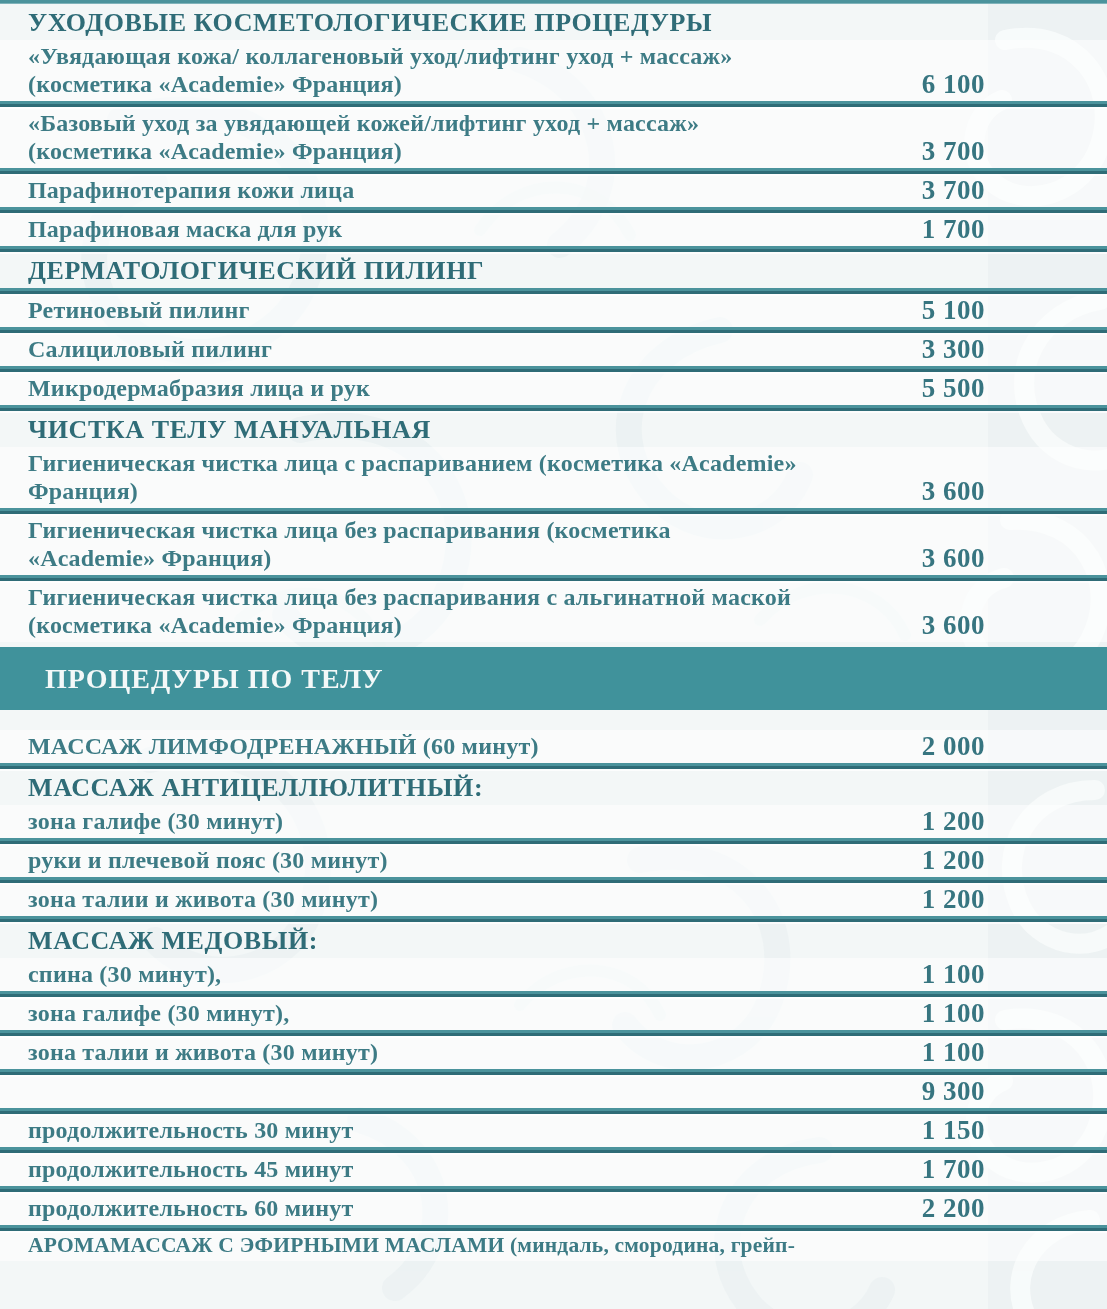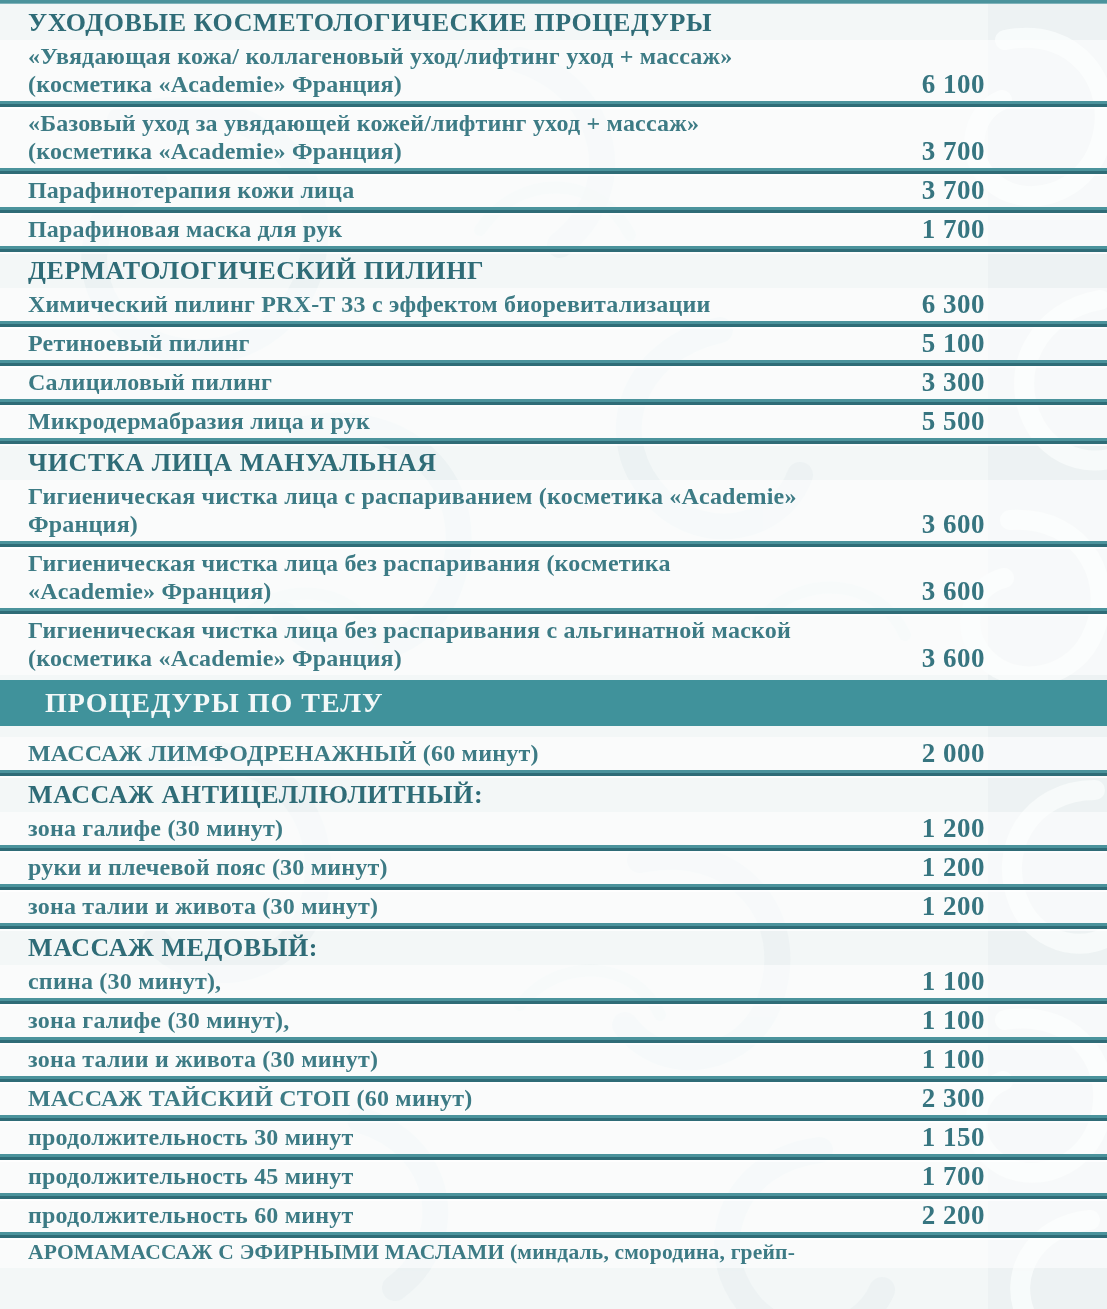--- a/index.html
+++ b/index.html
@@ -43,21 +43,21 @@
   .item-name .line { display:block; }
   .item-price {
     flex:0 0 auto; font-size:27px; line-height:28px;
     color:#377580; white-space:nowrap; padding-left:20px;
     letter-spacing:0.5px;
   }
 
   .item-row.small .item-name { font-size:21.5px; line-height:25px; }
 
   .body-banner {
-    height:46px; margin:5px 0 11px 0;
+    height:63px; margin:5px 0 20px 0;
     background:#40929b;
     display:flex; align-items:center;
     padding-left:45px;
     color:#f3f8f8;
     font-size:28px; letter-spacing:1px;
   }
 </style>
 </head>
 <body>
 
@@ -123,26 +123,20 @@
       </div>
       <div class="row-divider"></div>
       <div class="item-row">
         <div class="item-name">
           <span class="line">Парафиновая маска для рук</span>
         </div>
         <div class="item-price">1 700</div>
       </div>
       <div class="row-divider"></div>
       <div class="section-header">ДЕРМАТОЛОГИЧЕСКИЙ ПИЛИНГ</div>
-      <div class="item-row">
-        <div class="item-name">
-          <span class="line">Химический пилинг PRX-T 33 с эффектом биоревитализации</span>
-        </div>
-        <div class="item-price">6 300</div>
-      </div>
       <div class="row-divider"></div>
       <div class="item-row">
         <div class="item-name">
           <span class="line">Ретиноевый пилинг</span>
         </div>
         <div class="item-price">5 100</div>
       </div>
       <div class="row-divider"></div>
       <div class="item-row">
         <div class="item-name">
@@ -151,21 +145,21 @@
         <div class="item-price">3 300</div>
       </div>
       <div class="row-divider"></div>
       <div class="item-row">
         <div class="item-name">
           <span class="line">Микродермабразия лица и рук</span>
         </div>
         <div class="item-price">5 500</div>
       </div>
       <div class="row-divider"></div>
-      <div class="section-header">ЧИСТКА ЛИЦА МАНУАЛЬНАЯ</div>
+      <div class="section-header">ЧИСТКА ТЕЛУ МАНУАЛЬНАЯ</div>
       <div class="item-row">
         <div class="item-name">
           <span class="line">Гигиеническая чистка лица с распариванием (косметика «Academie»</span>
           <span class="line">Франция)</span>
         </div>
         <div class="item-price">3 600</div>
       </div>
       <div class="row-divider"></div>
       <div class="item-row">
         <div class="item-name">
@@ -230,24 +224,21 @@
       </div>
       <div class="row-divider"></div>
       <div class="item-row">
         <div class="item-name">
           <span class="line">зона талии и живота (30 минут)</span>
         </div>
         <div class="item-price">1 100</div>
       </div>
       <div class="row-divider"></div>
       <div class="item-row">
-        <div class="item-name">
-          <span class="line">МАССАЖ ТАЙСКИЙ СТОП (60 минут)</span>
-        </div>
-        <div class="item-price">2 300</div>
+        <div class="item-price">9 300</div>
       </div>
       <div class="row-divider"></div>
       <div class="item-row">
         <div class="item-name">
           <span class="line">продолжительность 30 минут</span>
         </div>
         <div class="item-price">1 150</div>
       </div>
       <div class="row-divider"></div>
       <div class="item-row">

